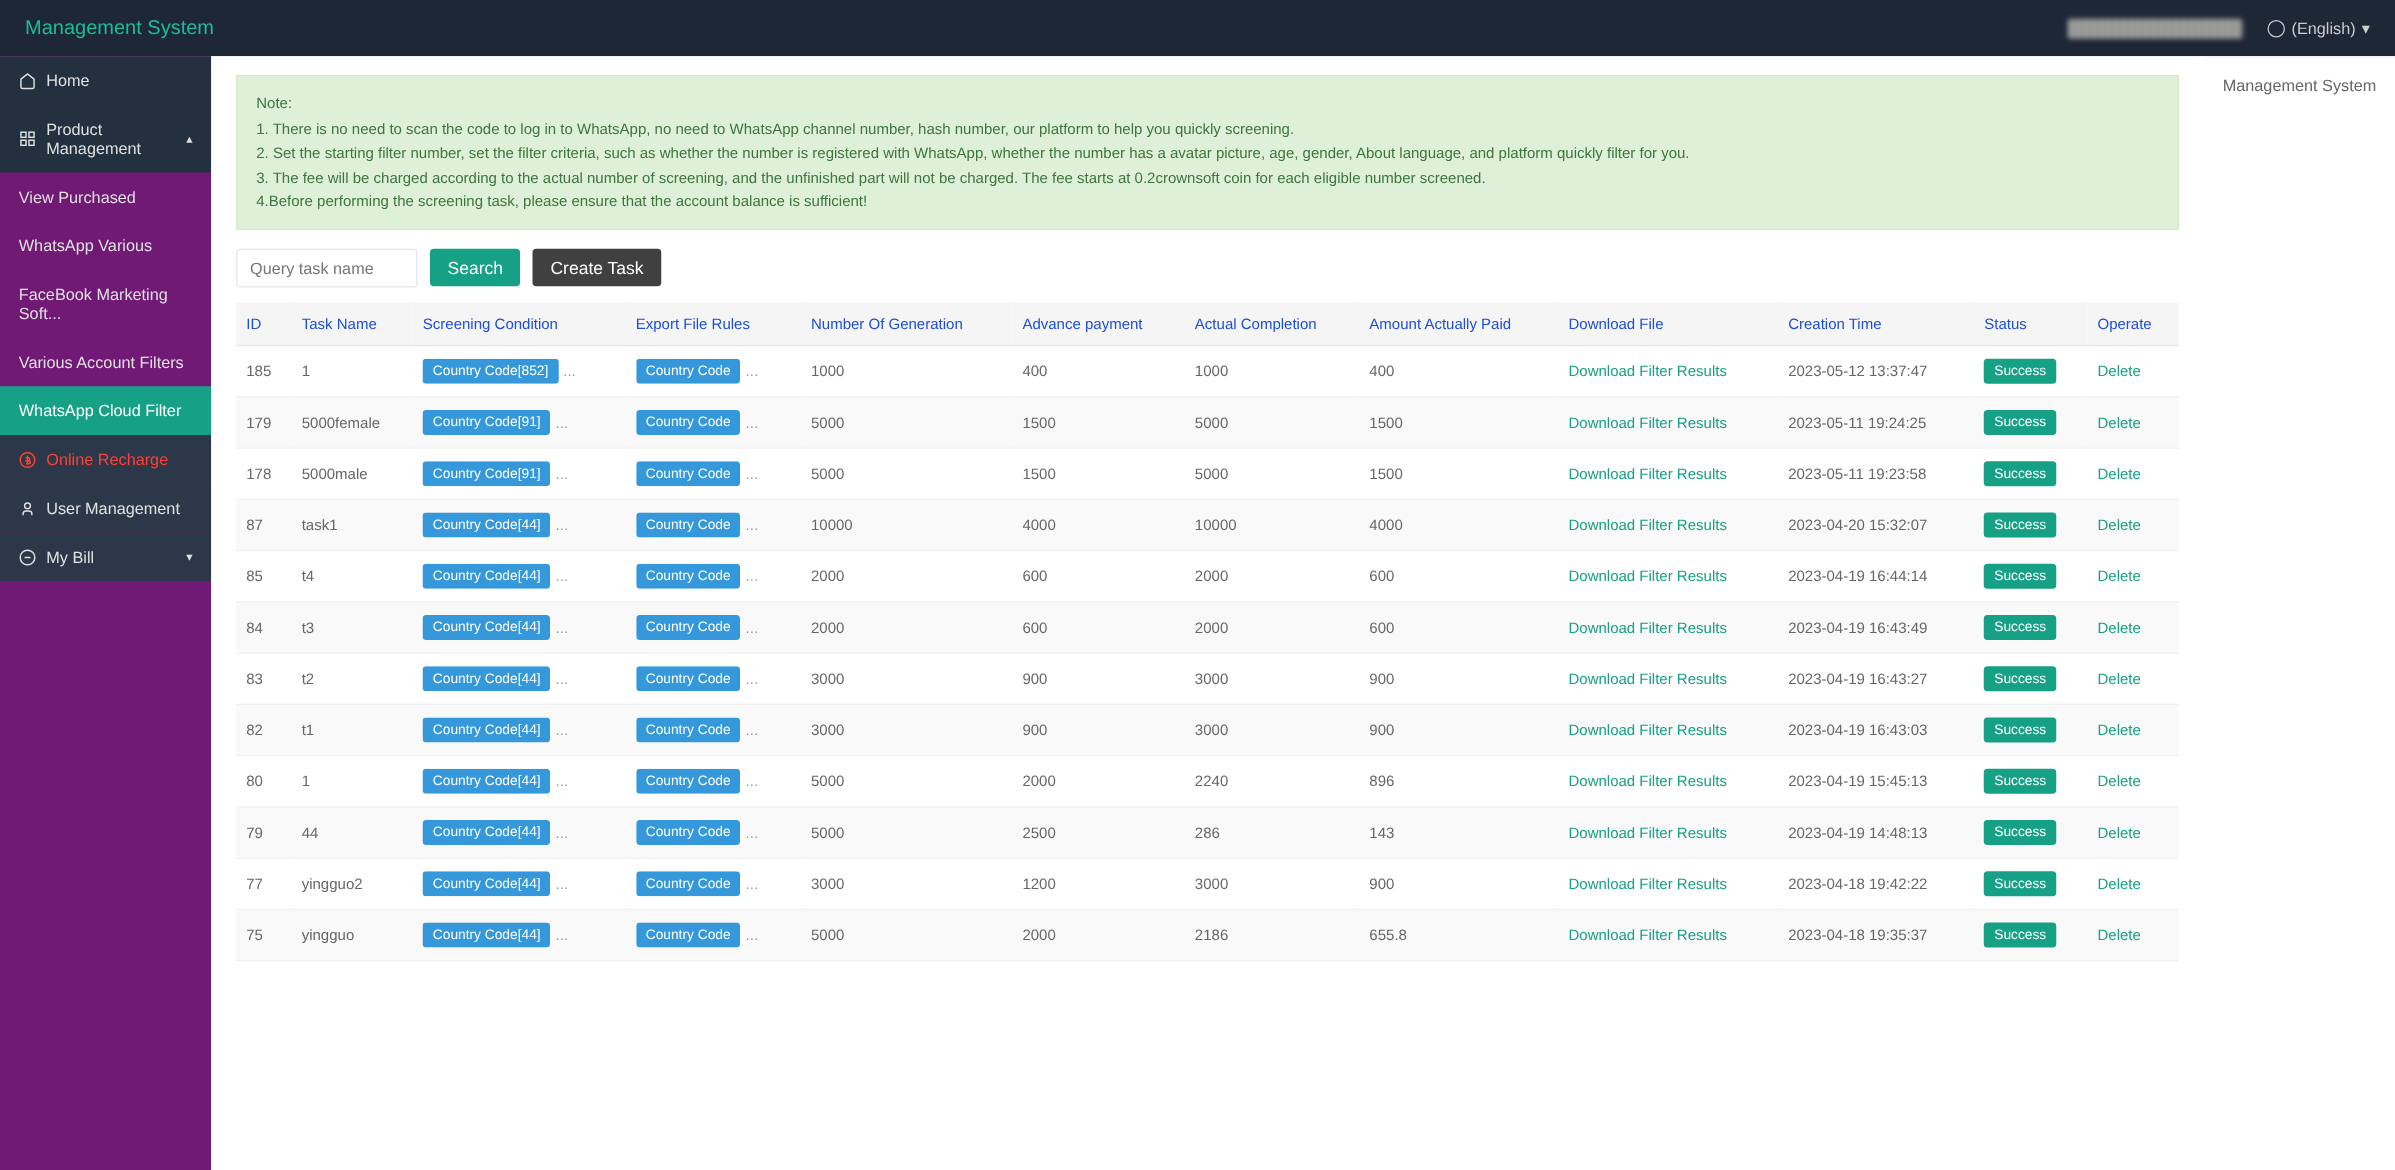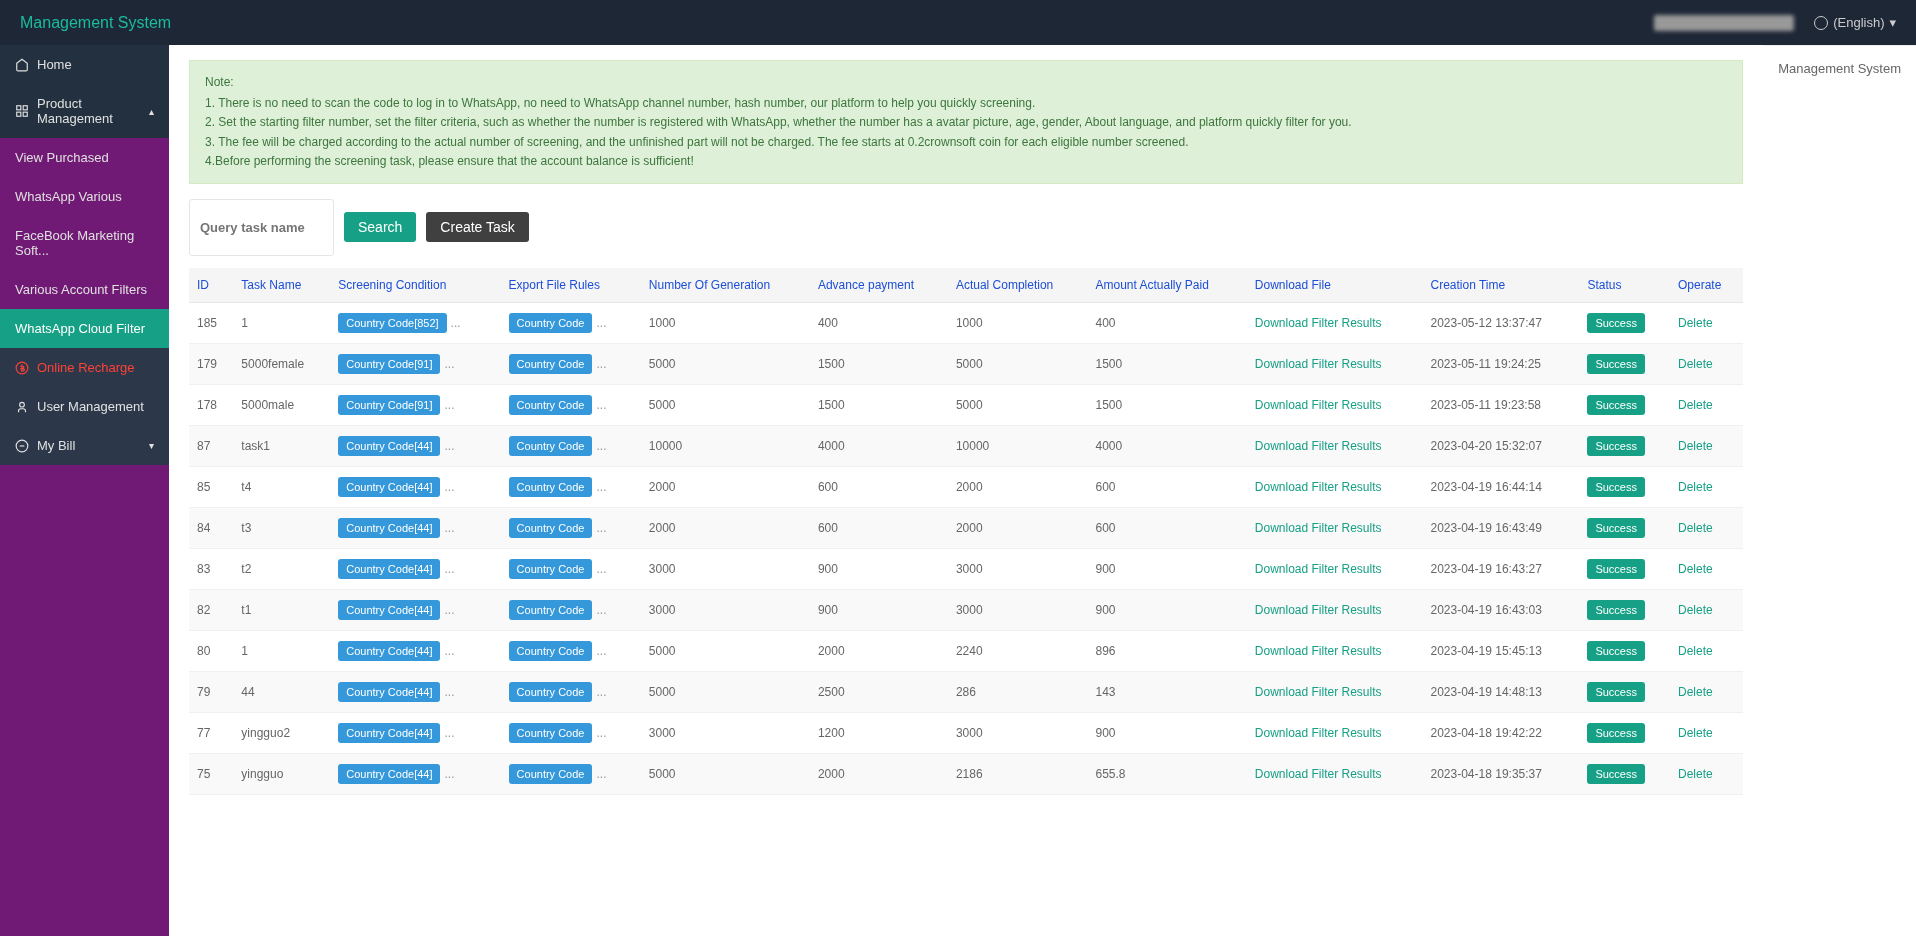--- a/index.html
+++ b/index.html
@@ -61,25 +61,24 @@
   margin-bottom: 15px;
   color: #3c763d;
   font-size: 12px;
   line-height: 1.6;
 }
 .note-box .note-title { font-weight: normal; margin-bottom: 2px; }
 
 .toolbar { display: flex; gap: 10px; margin-bottom: 12px; align-items: center; }
 .search-input {
   border: 1px solid #e5e5e5;
-  padding: 20px 10px;
+  padding: 7px 10px;
   width: 145px;
   font-size: 13px;
   border-radius: 3px;
-  font-weight: bold;
 }
 .btn {
   padding: 7px 14px;
   border: none;
   border-radius: 3px;
   cursor: pointer;
   font-size: 14px;
   color: #fff;
   text-align: center;
 }

